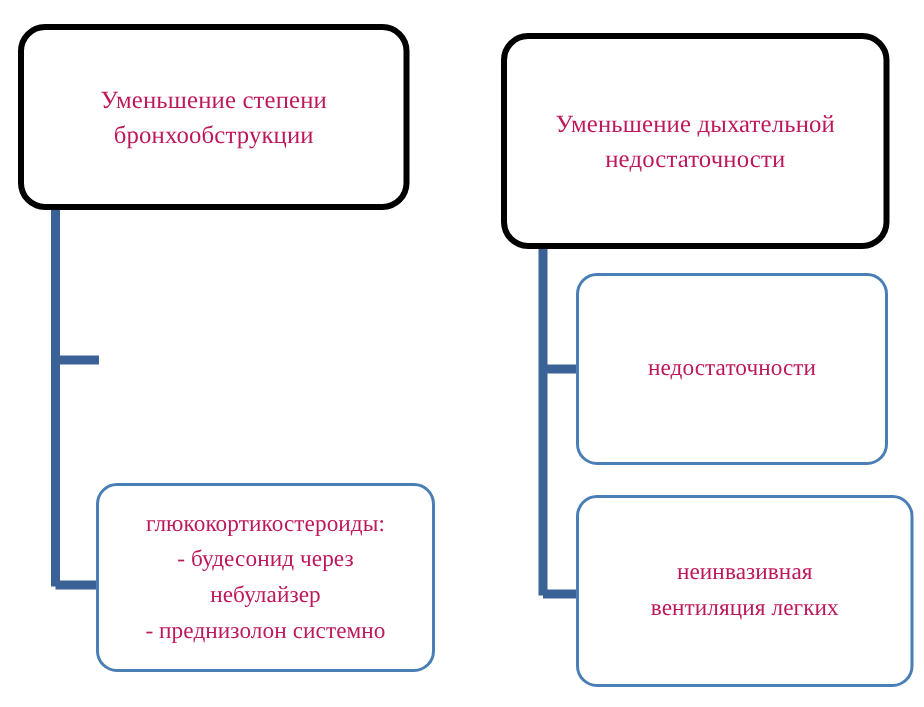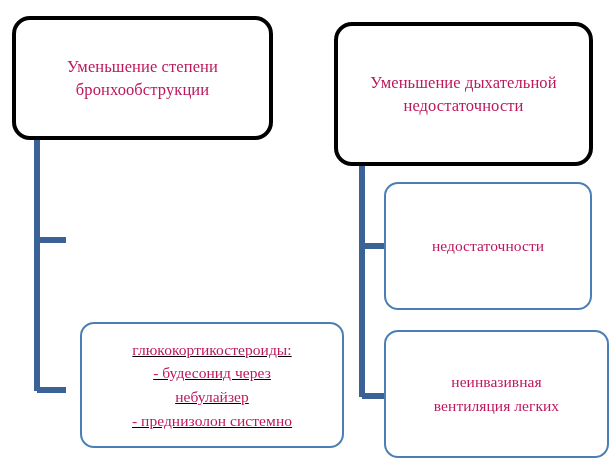--- a/index.html
+++ b/index.html
@@ -55,21 +55,21 @@
     font-size:15.5px;
     line-height:1.52;
     letter-spacing:0.05px;
   }
 
   
   #node-root-left   {left:12px;  top:16px;  width:261px; height:124px;}
   #node-root-right  {left:334px; top:22px;  width:259px; height:144px;}
 
   #node-leaf-bronchodilators {left:62px;  top:168px; width:252px; height:133px;}
-  #node-leaf-corticosteroids {left:80px;  top:322px; width:264px; height:126px;text-decoration:underline;}
+  #node-leaf-corticosteroids {left:64px;  top:322px; width:226px; height:126px;}
 
   #node-leaf-oxygen          {left:384px; top:182px; width:208px; height:128px;}
   #node-leaf-niv             {left:384px; top:330px; width:225px; height:128px;}
 
   .leaf#node-leaf-oxygen .label,
   .leaf#node-leaf-niv .label{ font-size:15.5px; }
 </style>
 </head>
 <body>
 

